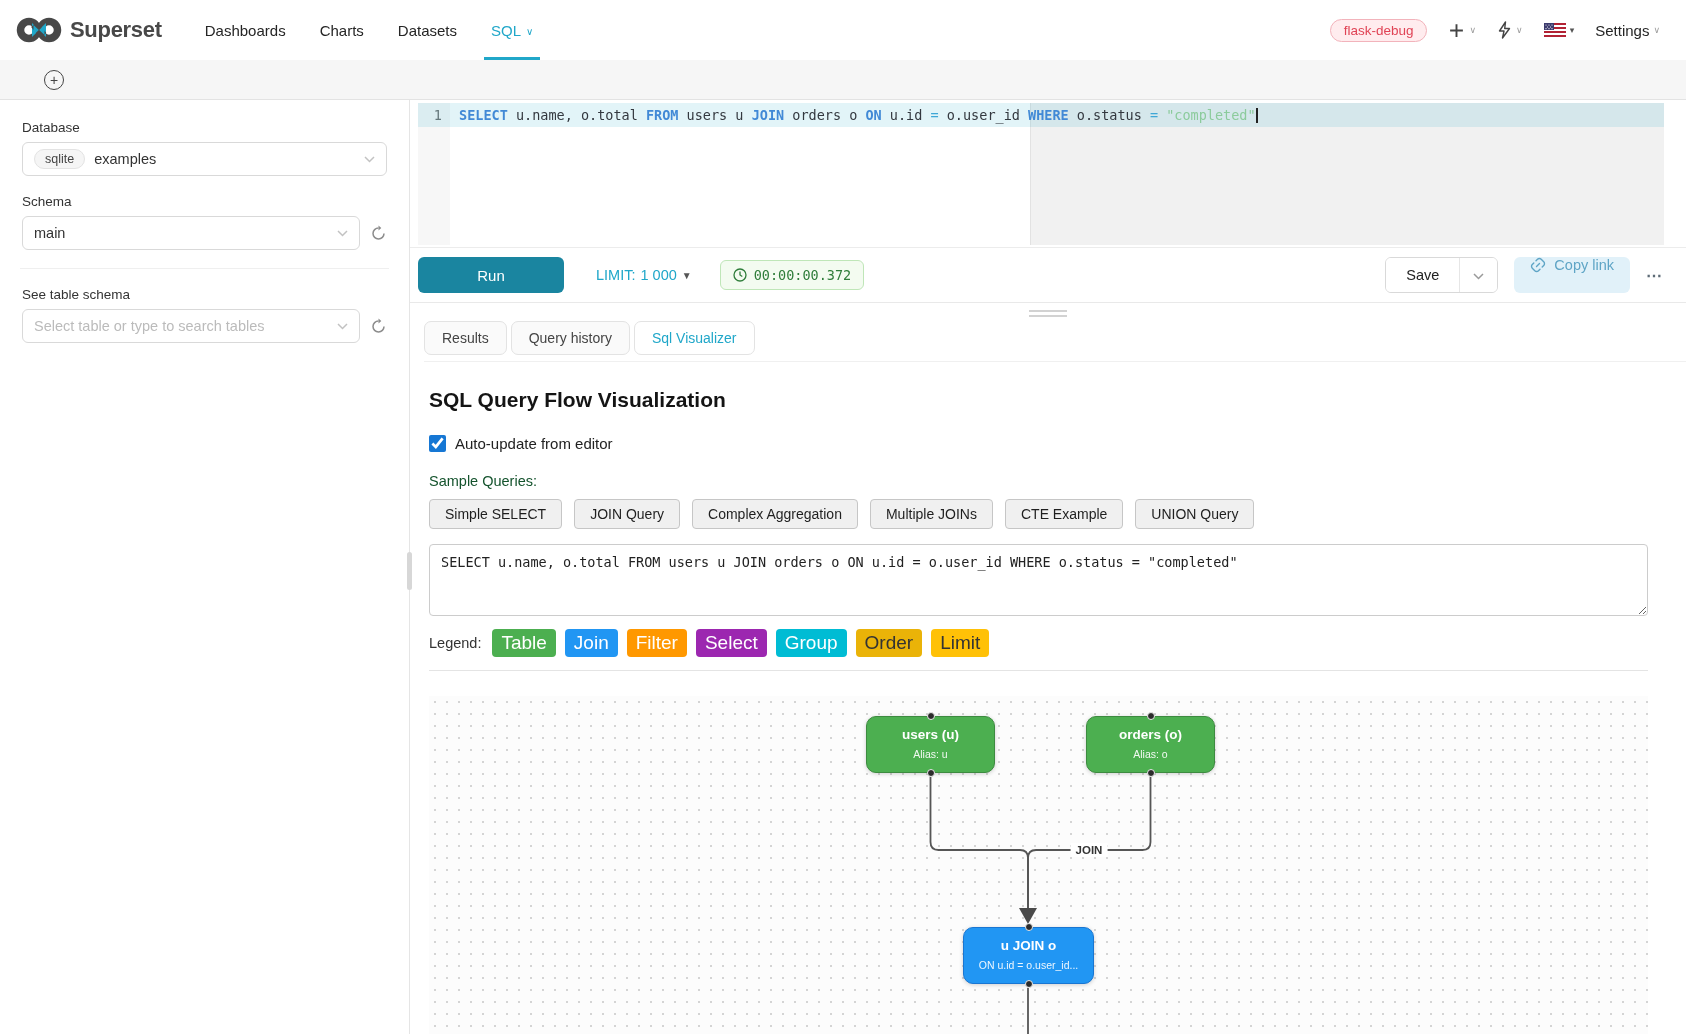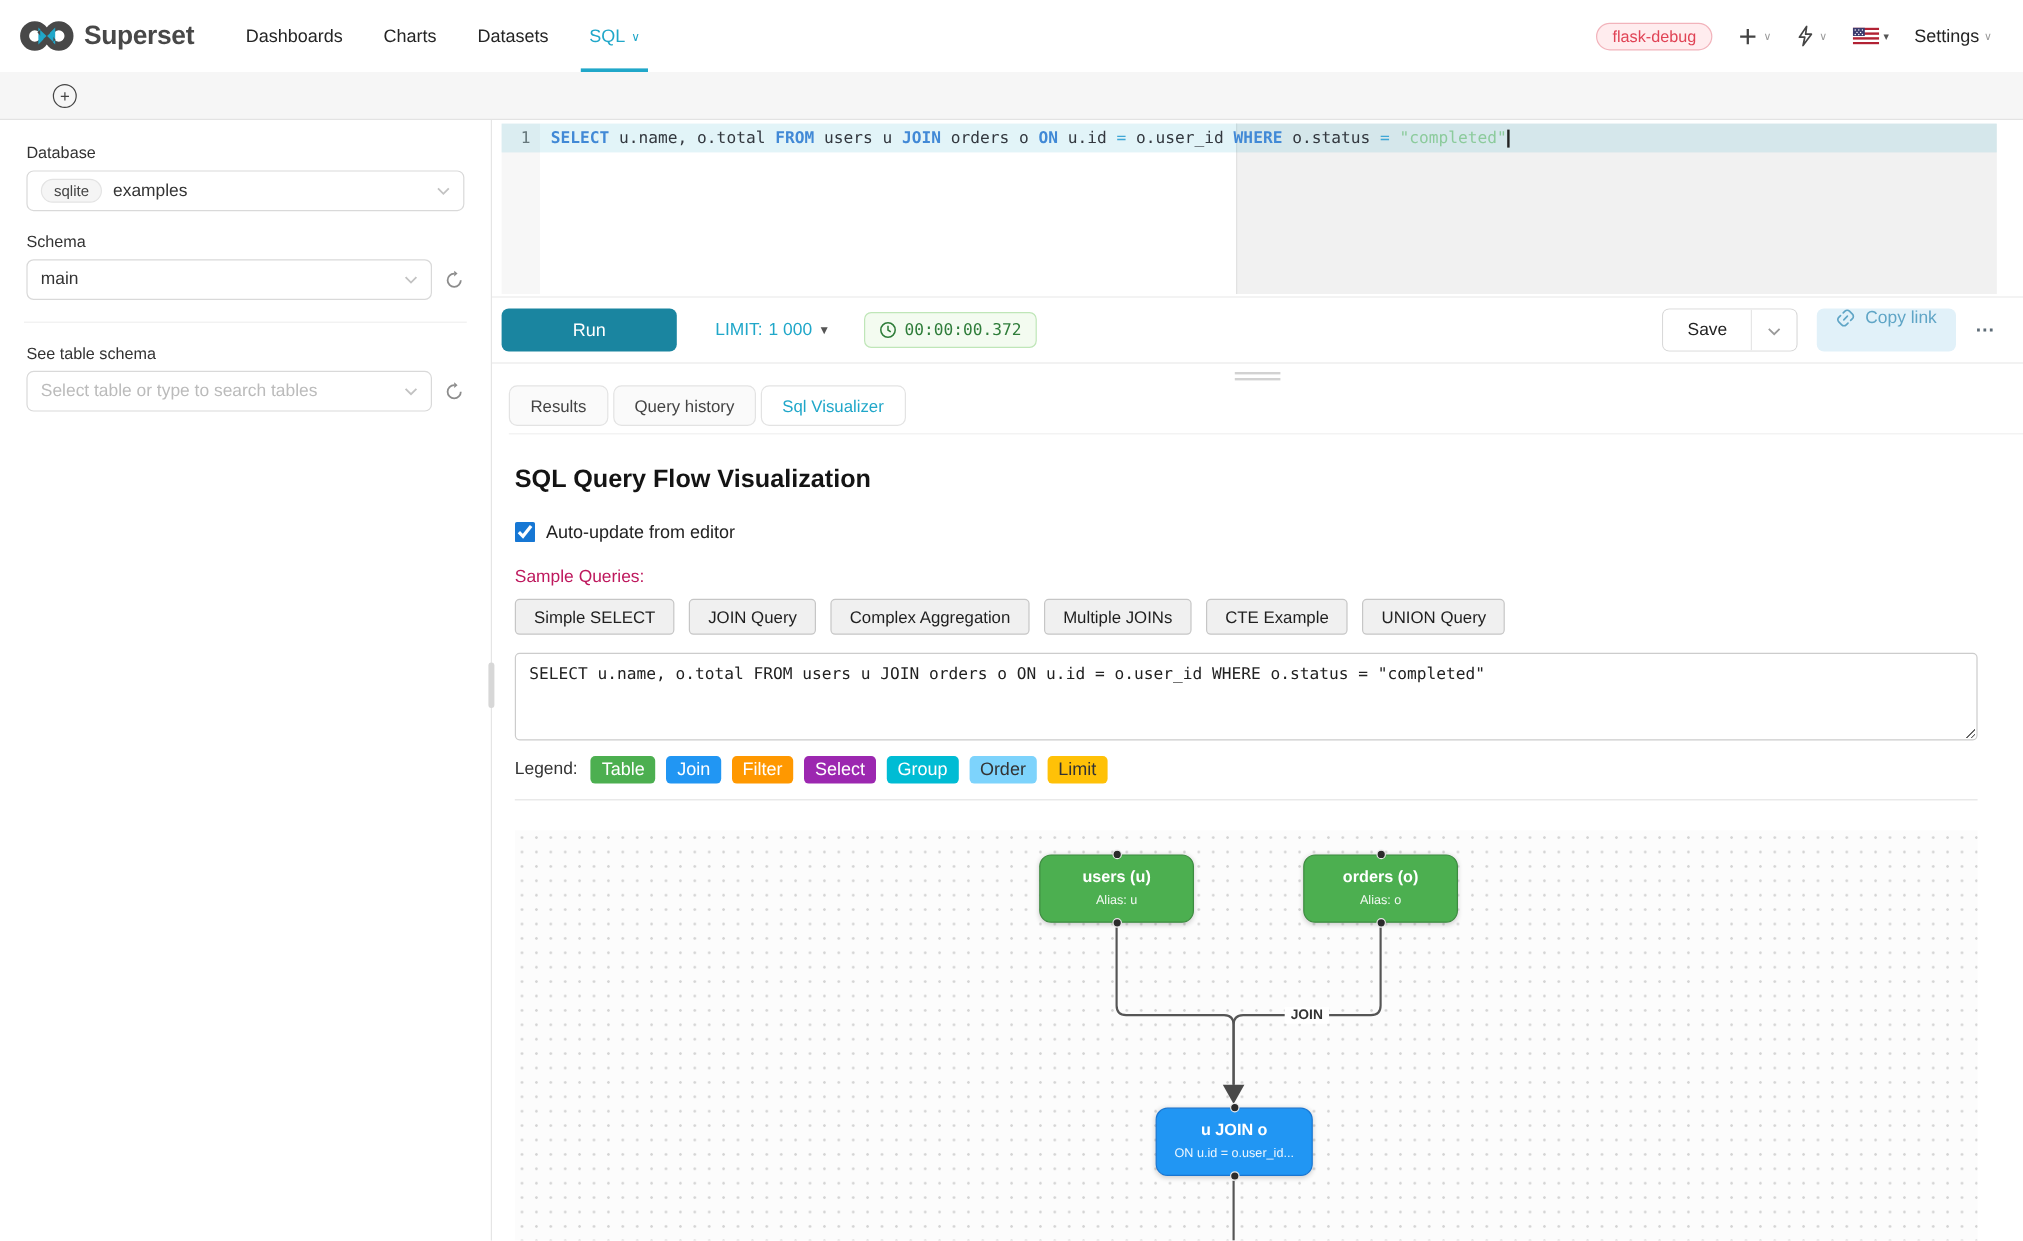--- a/index.html
+++ b/index.html
@@ -110,33 +110,33 @@
     padding-bottom:0;align-items:center; }
   .rtab { background:#FAFAFA; border:1px solid #E3E3E3; border-radius:7px;
     padding:8px 17px; font-size:14px; color:#444; cursor:pointer; margin-bottom:6px; }
   .rtab.active { background:#fff; color:#20A7C9; margin-bottom:6px; }
 
   .viz { flex:1; padding:26px 38px 0 19px; overflow:hidden; display:flex; flex-direction:column; }
   .viz-title { font-size:21px; font-weight:700; color:#141414; }
   .autoupd-row { display:flex; align-items:flex-end; gap:9px; margin-top:23px; }
   .autoupd-row input { width:17px; height:17px; accent-color:#1677D4; }
   .autoupd-label { font-size:15px; color:#222; }
-  .samples-label { margin-top:21px; font-size:14.5px; color:#be185d; }
+  .samples-label { margin-top:21px; font-size:14.5px; color:#14532d; }
   .sample-btns { display:flex; gap:12px; margin-top:10px; }
   .sample-btn { background:#F0F0F0; border:1px solid #C6C6C6; border-radius:4px;
     padding:6px 15px; font-size:14px; color:#1f1f1f; cursor:pointer; font-family:inherit; }
   .sql-textarea { margin-top:15px; width:100%; height:75px; border:1px solid #CCC;
     border-radius:4px; padding:9px 11px; font-family:"DejaVu Sans Mono", monospace;
     font-size:13.5px; color:#222; resize:vertical; }
   .legend-row { display:flex; align-items:center; gap:9px; margin-top:13px; }
   .legend-label { font-size:14.5px; color:#333; margin-right:2px; }
-  .lg-badge { border-radius:4px; padding:3px 9px; font-size:15px; color:#fff;text-align:right; }
+  .lg-badge { border-radius:4px; padding:3px 9px; font-size:19px; color:#fff;text-align:right; }
   .lg-0 { background:#4CAF50; } .lg-1 { background:#2196F3; } .lg-2 { background:#FF9800; }
   .lg-3 { background:#9C27B0; } .lg-4 { background:#00BCD4; }
-  .lg-5 { background:#7dd3fc; color:#333; } .lg-6 { background:#FFC107; color:#333; }
+  .lg-5 { background:#eab308; color:#333; } .lg-6 { background:#FFC107; color:#333; }
   .viz-divider { border:none; border-top:1px solid #E4E4E4; margin:13px 0 0; }
 
   
   .flow-canvas { margin-top:25px; height:358px; position:relative; background:#FCFCFC;
     background-image:radial-gradient(#D4D4D4 1px, transparent 1.2px);
     background-size:12px 12px; overflow:hidden; }
   .flow-node { position:absolute; width:129px; height:57px; border-radius:10px;
     color:#fff; text-align:center; padding-top:10px;
     box-shadow:0 1px 4px rgba(0,0,0,0.18); cursor:grab; }
   .node-table { background:#4CAF50; border:1.5px solid #3D8B40; }

